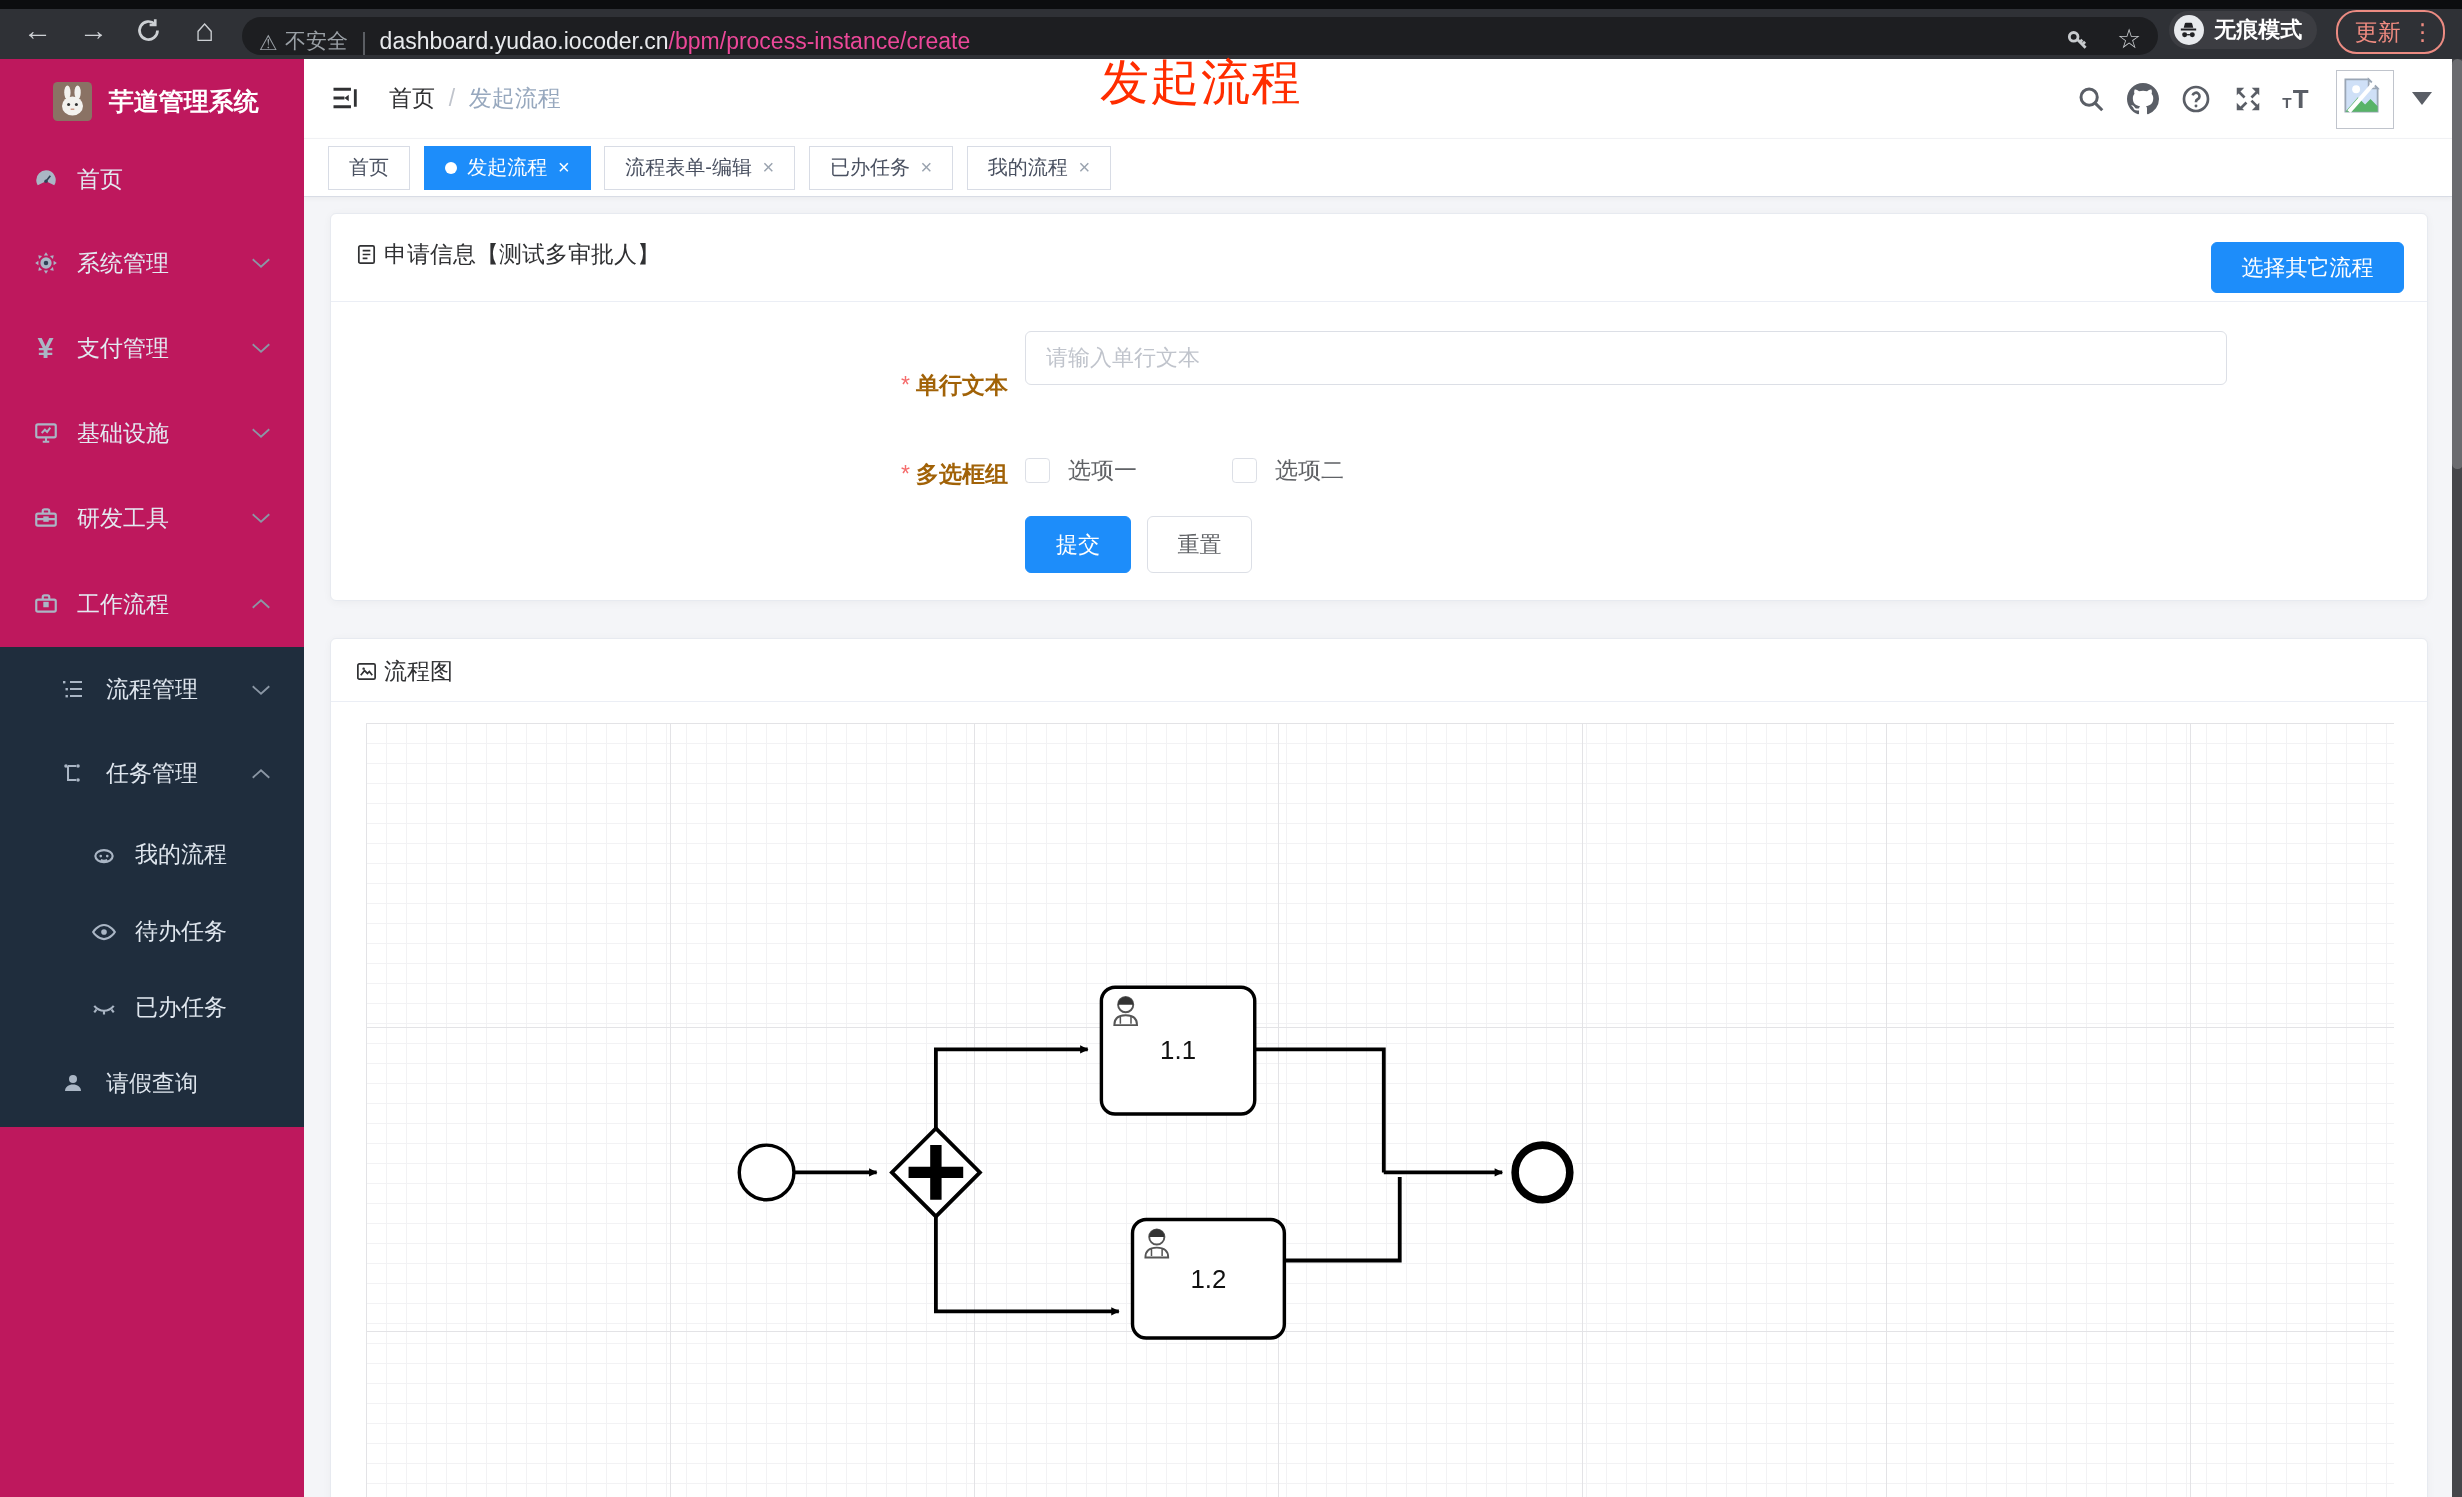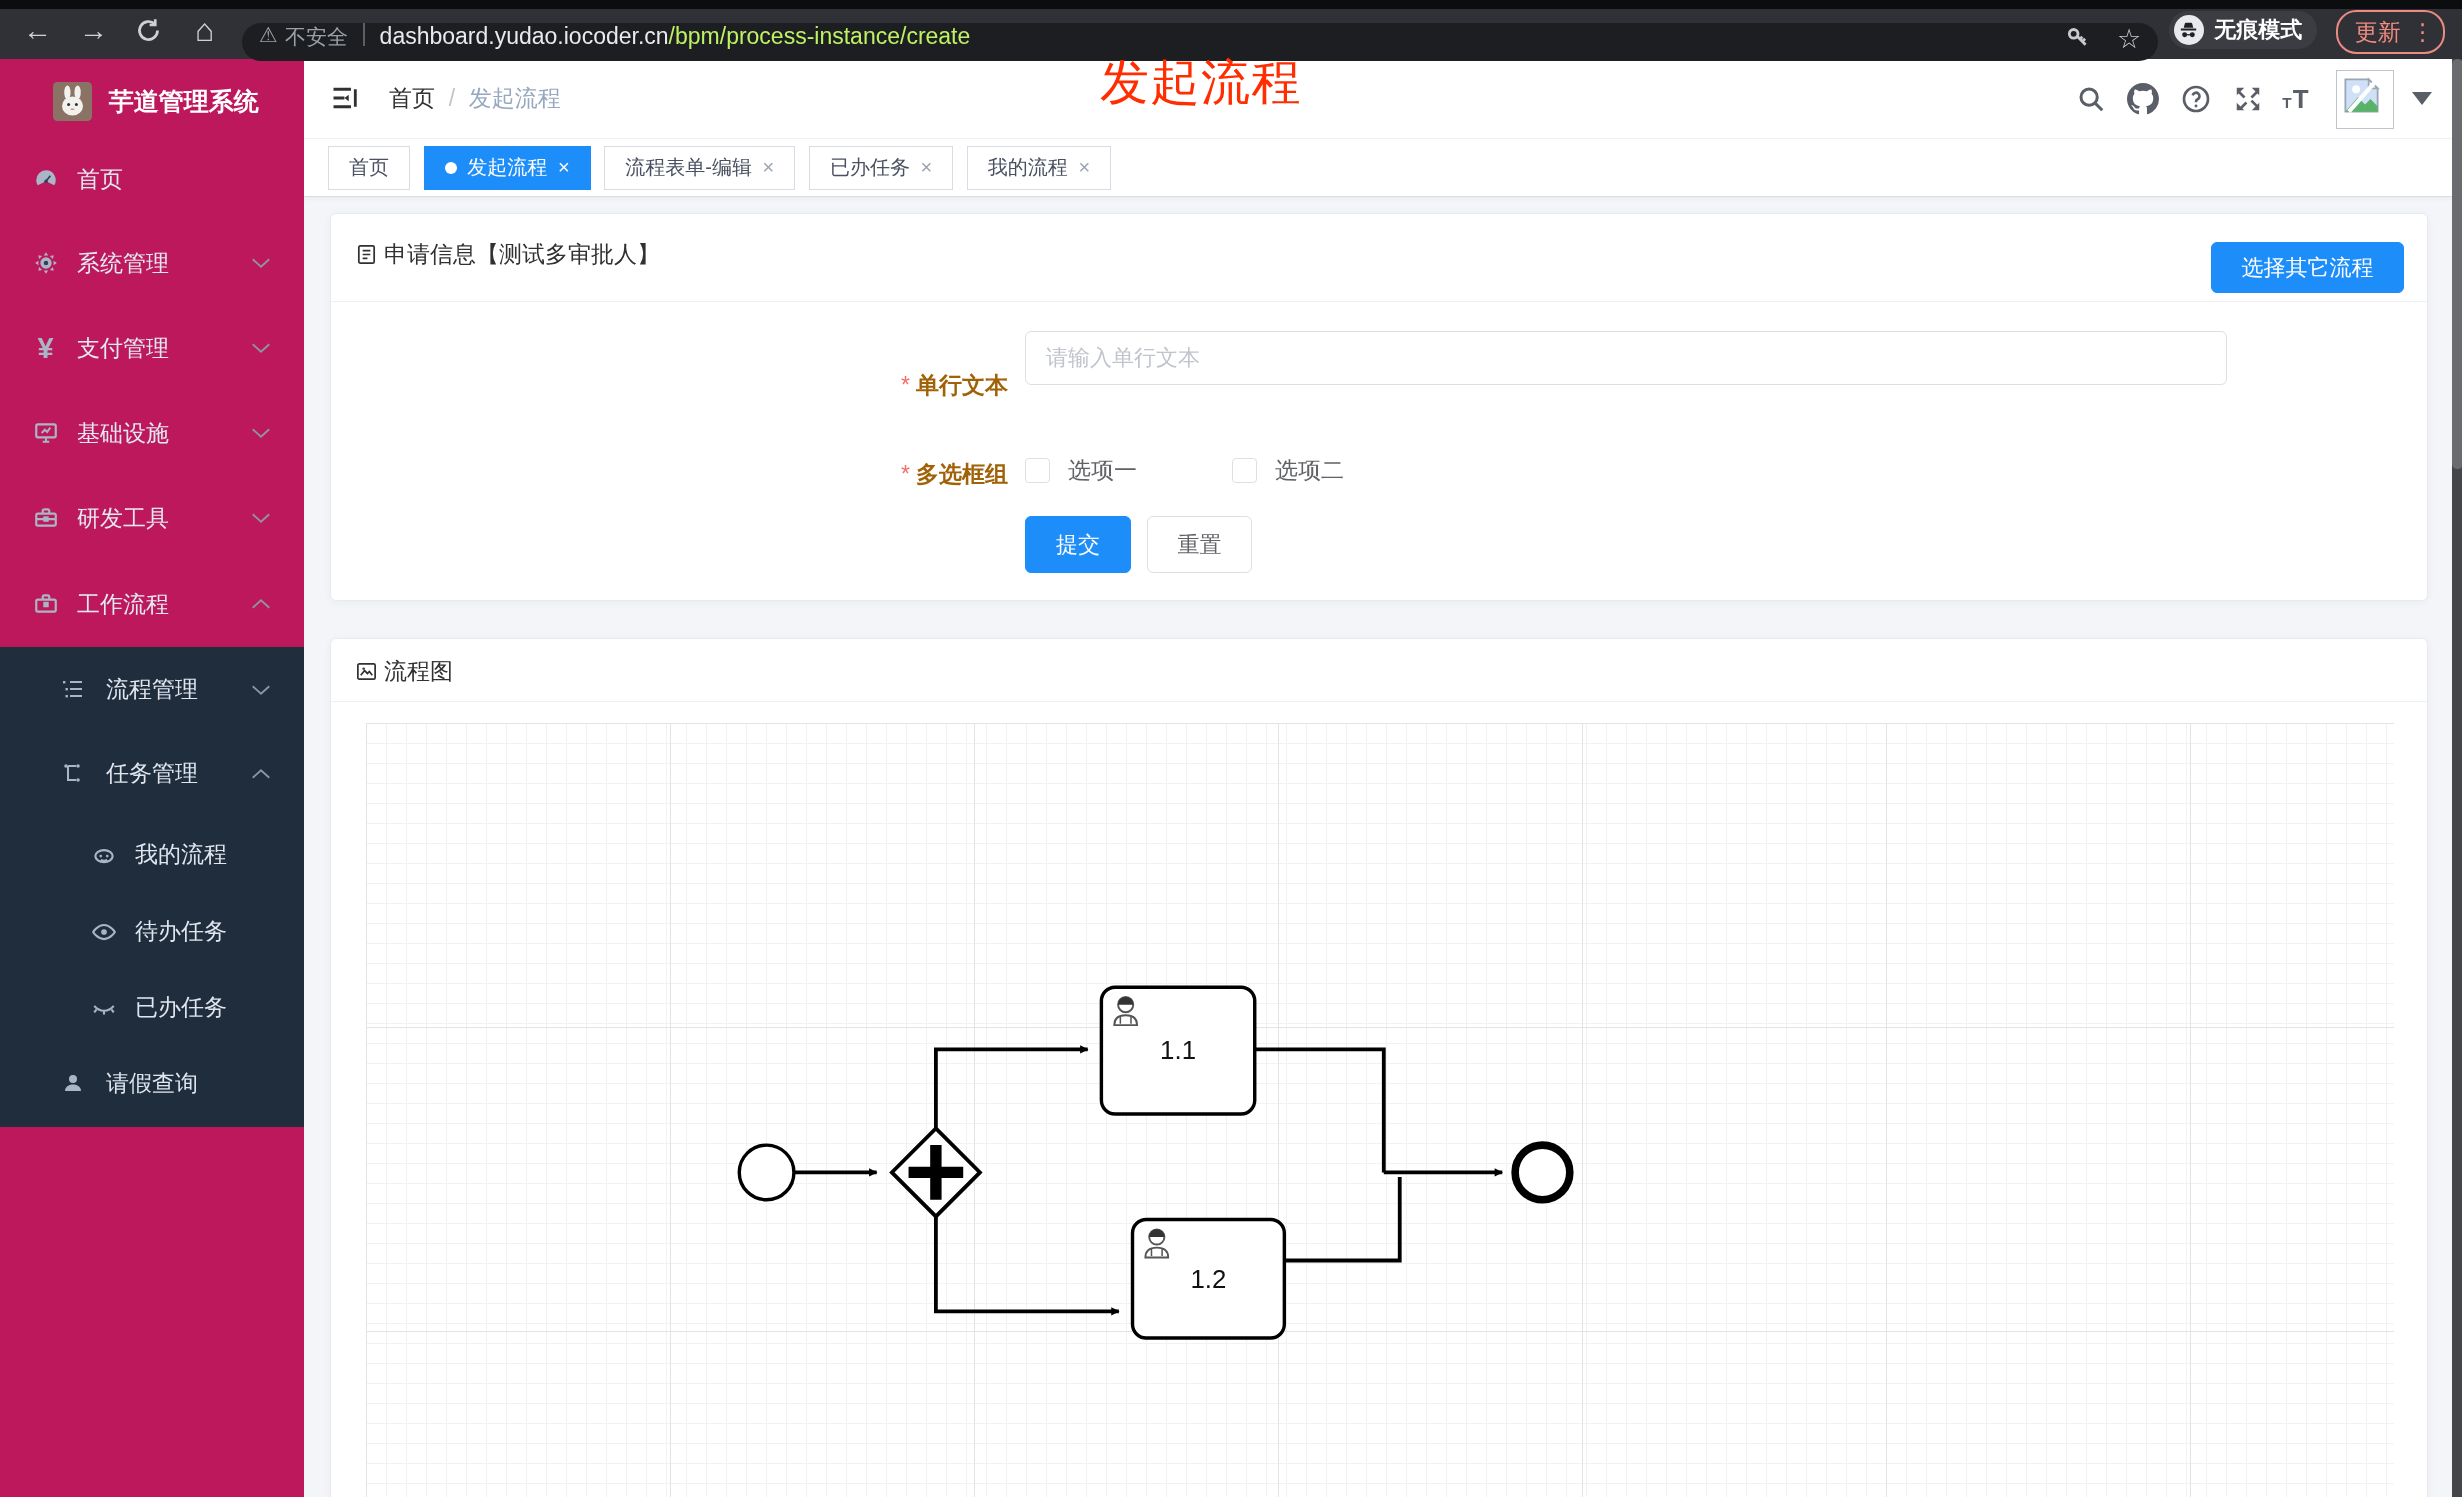--- a/index.html
+++ b/index.html
@@ -4,26 +4,26 @@
 <style>
   html,body{margin:0;padding:0;background:#fff;font-family:"Liberation Sans","DejaVu Sans",sans-serif;}
   .screen{position:relative;width:2462px;height:1498px;overflow:hidden;background:#f5f6f9;}
   
   .chrome{position:absolute;left:0;top:0;width:2462px;height:59px;background:#2f3136;z-index:50;}
   .chrome-topstrip{position:absolute;left:0;top:0;width:100%;height:9px;background:#0c0d0f;}
   .navbtn{position:absolute;top:12px;width:39px;height:36px;display:flex;align-items:center;justify-content:center;color:#cdd0d4;font-size:29px;cursor:pointer;}
   .navbtn svg{display:block;}
   .btn-back{left:18px;} .btn-forward{left:74px;} .btn-reload{left:129px;} .btn-home{left:185px;}
   .glyph-back::before{content:"←";} .glyph-forward::before{content:"→";} .glyph-home::before{content:"⌂";font-size:32px;}
-  .addrbar{position:absolute;left:242px;top:23px;width:1916px;height:38px;border-radius:20px;background:#1d1e21;display:flex;align-items:flex-start;padding:0 16.7px;box-sizing:border-box;color:#9aa0a6;}
+  .addrbar{position:absolute;left:242px;top:17px;width:1916px;height:38px;border-radius:20px;background:#1d1e21;display:flex;align-items:flex-end;padding:0 16.7px;box-sizing:border-box;color:#9aa0a6;}
   .warn-ico::before{content:"⚠";font-size:21px;color:#9aa0a6;margin-right:7.6px;}
   .sec-label{font-size:21px;color:#9aa0a6;}
   .addr-div{width:1.5px;height:23px;background:#5b5e63;margin:0 15px;}
   .url-host{font-size:23px;color:#e8eaed;}
-  .url-path{font-size:23px;color:#bef264;}
+  .url-path{font-size:23px;color:#ec4899;}
   .addr-spacer{flex:1;}
   .key-ico{margin-right:26px;color:#c7cacd;}
   .star-ico::before{content:"☆";font-size:27px;color:#c7cacd;}
   .incog{position:absolute;left:2169px;top:11.4px;height:38px;border-radius:20px;background:#3c3d42;display:flex;align-items:center;padding:0 15px 0 4.6px;}
   .incog-circle{width:30px;height:30px;border-radius:50%;background:#e8eaed;display:flex;align-items:center;justify-content:center;margin-right:10.6px;}
   .incog-label{color:#fff;font-size:22px;font-weight:700;}
   .update-pill{position:absolute;left:2336px;top:10px;height:44px;border-radius:20.5px;border:2.3px solid #ec8b82;display:flex;align-items:center;padding:0 9px 0 16.7px;box-sizing:border-box;color:#f08b80;}
   .update-label{font-size:23px;color:#f08b80;}
   .dots-ico{margin-left:10.6px;font-size:23px;color:#f08b80;}
   .dots-ico::before{content:"⋮";}

